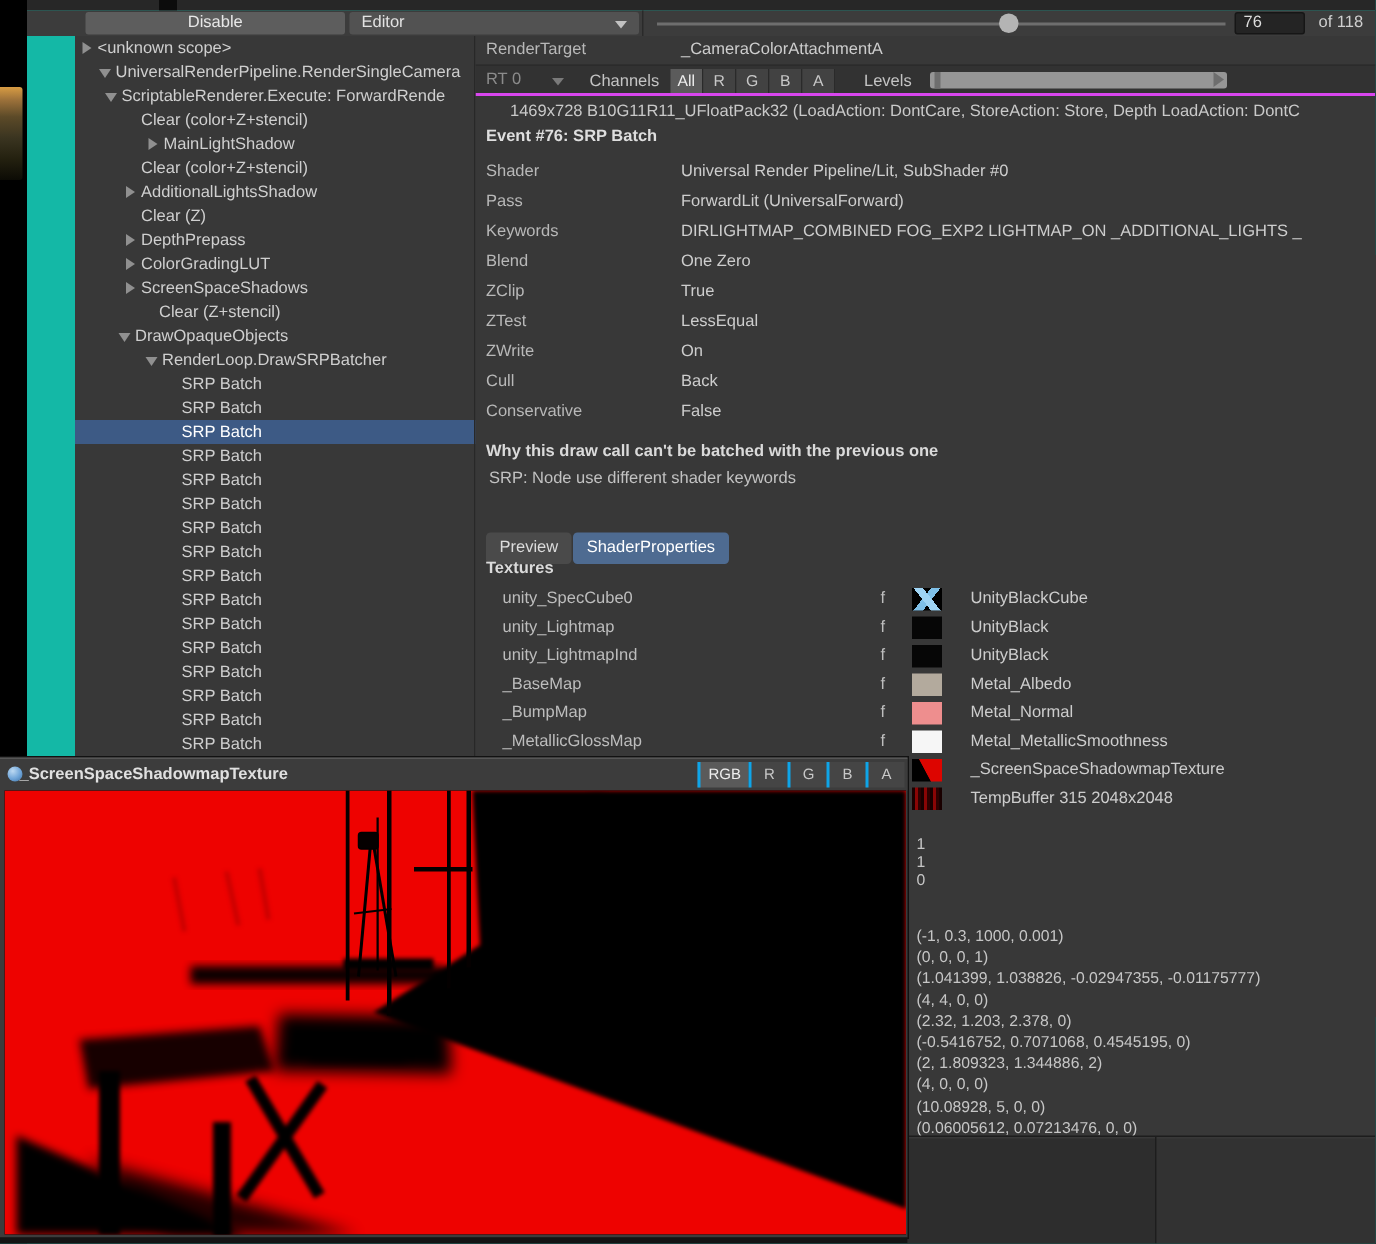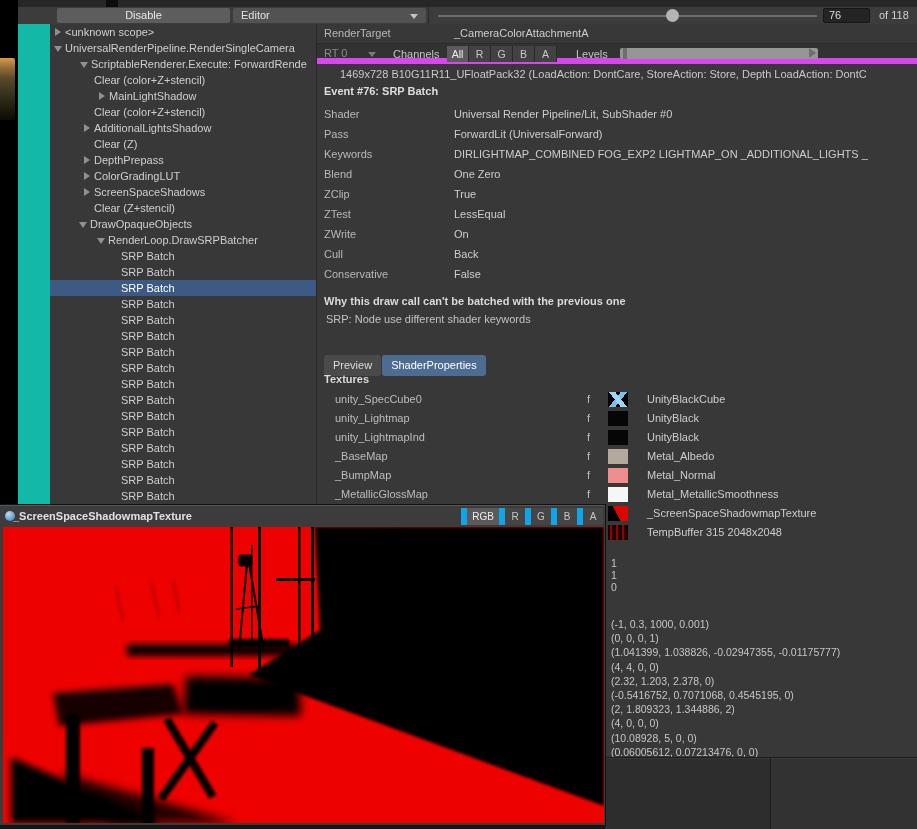--- a/index.html
+++ b/index.html
@@ -45,21 +45,21 @@
   .tree-count { position:absolute; right:4px; top:0; line-height:16px; }
   #panel-divider { position:absolute; left:316px; top:24px; width:1px; height:481px; background:#282828; }
 
   
   #details { position:absolute; left:317px; top:24px; width:600px; height:805px; background:#383838; overflow:hidden; }
   .kv-label { color:#b8b8b8; }
   #rt-row { position:absolute; left:0; top:0; width:600px; height:19px; line-height:19px; }
   #rt-row .kv-label { position:absolute; left:7px; }
   #rt-row .kv-value { position:absolute; left:137px; color:#cdcdcd; }
   #channels-row { position:absolute; left:0; top:19px; width:600px; height:21px; background:#323232;
-    border-top:1px solid #2b2b2b; border-bottom:6px solid #d946ef; }
+    border-top:1px solid #2b2b2b; border-bottom:2px solid #d946ef; }
   #rt0-dd { position:absolute; left:5px; top:2px; width:58px; height:15px; color:#8b8b8b; line-height:15px; padding-left:2px; }
   #rt0-dd .caret { position:absolute; right:4px; top:6px; width:0; height:0;
     border-left:4px solid transparent; border-right:4px solid transparent; border-top:5px solid #7a7a7a; }
   #channels-label { position:absolute; left:76px; top:2px; line-height:16px; color:#c4c4c4; }
   #channel-group { position:absolute; left:130px; top:2px; height:16px; display:flex; }
   .seg-btn { height:16px; min-width:22px; padding:0 4px; background:#424242; color:#c8c8c8;
     text-align:center; line-height:16px; font-size:10.5px; border-right:1px solid #2a2a2a; }
   .seg-btn.sel { background:#5b5b5b; color:#eee; }
   #levels-label { position:absolute; left:259px; top:2px; line-height:16px; color:#c4c4c4; }
   #levels-slider { position:absolute; left:303px; top:4px; width:198px; height:11px; background:#969696; border-radius:2px; }
@@ -104,21 +104,21 @@
 
   
   #preview-window { position:absolute; left:0; top:505px; width:605px; height:320px; background:#3c3c3c;
     border-top:1px solid #565656; box-shadow:0 0 0 1px #121212; }
   #preview-titlebar { position:absolute; left:0; top:0; width:605px; height:21px; background:#3c3c3c; }
   #preview-icon { position:absolute; left:5px; top:5px; width:10px; height:10px; border-radius:50%;
     background:radial-gradient(circle at 35% 30%,#bcd9f2,#6ea4d8 55%,#3f6f9f); }
   #preview-title { position:absolute; left:13px; top:0; line-height:21px; font-weight:bold; color:#e0e0e0; }
   #preview-channels { position:absolute; right:2px; top:2px; height:17px; display:flex; }
   .pseg { height:17px; min-width:26px; padding:0 5px; background:#454545; color:#c8c8c8; font-size:10px;
-    text-align:center; line-height:17px; border-left:6px solid #0ea5e9; }
+    text-align:center; line-height:17px; border-left:2px solid #0ea5e9; }
   .pseg.sel { background:#5a5a5a; color:#eee; }
   #preview-img { position:absolute; left:3px; top:21px; width:601px; height:296px; background:#000; }
   #preview-img svg { display:block; }
   #preview-bottom-strip { position:absolute; left:0; top:825px; width:605px; height:4px; background:#141414; }
 </style>
 </head>
 <body>
 
 <div id="root">
 
@@ -141,26 +141,26 @@
     <div id="event-number-box">76</div>
     <div id="event-total">of 118</div>
   </div>
 
   <div id="tree">
       <div class="tree-row" style="padding-left: 4px;">
         <span class="tree-arrow right"></span>
         <span class="tree-label">&lt;unknown scope&gt;</span>
         <span class="tree-count">1</span>
       </div>
-      <div class="tree-row" style="padding-left: 4px;">
+      <div class="tree-row" style="padding-left: 16px;">
         <span class="tree-arrow down"></span>
         <span class="tree-label">UniversalRenderPipeline.RenderSingleCamera</span>
         <span class="tree-count">117</span>
       </div>
-      <div class="tree-row" style="padding-left: 30px; align-items: center;">
+      <div class="tree-row" style="padding-left: 20px; align-items: center;">
         <span class="tree-arrow down"></span>
         <span class="tree-label">ScriptableRenderer.Execute: ForwardRende</span>
         <span class="tree-count">117</span>
       </div>
       <div class="tree-row" style="padding-left: 33px;">
         <span class="tree-arrow none"></span>
         <span class="tree-label">Clear (color+Z+stencil)</span>
       </div>
       <div class="tree-row" style="padding-left: 48px;">
         <span class="tree-arrow right"></span>
@@ -188,21 +188,21 @@
       <div class="tree-row" style="padding-left: 33px;">
         <span class="tree-arrow right"></span>
         <span class="tree-label">ColorGradingLUT</span>
         <span class="tree-count">1</span>
       </div>
       <div class="tree-row" style="padding-left: 33px;">
         <span class="tree-arrow right"></span>
         <span class="tree-label">ScreenSpaceShadows</span>
         <span class="tree-count">1</span>
       </div>
-      <div class="tree-row" style="padding-left: 33px;">
+      <div class="tree-row" style="padding-left: 45px;">
         <span class="tree-arrow none"></span>
         <span class="tree-label">Clear (Z+stencil)</span>
       </div>
       <div class="tree-row" style="padding-left: 29px;">
         <span class="tree-arrow down"></span>
         <span class="tree-label">DrawOpaqueObjects</span>
         <span class="tree-count">17</span>
       </div>
       <div class="tree-row" style="padding-left: 47px;">
         <span class="tree-arrow down"></span>

